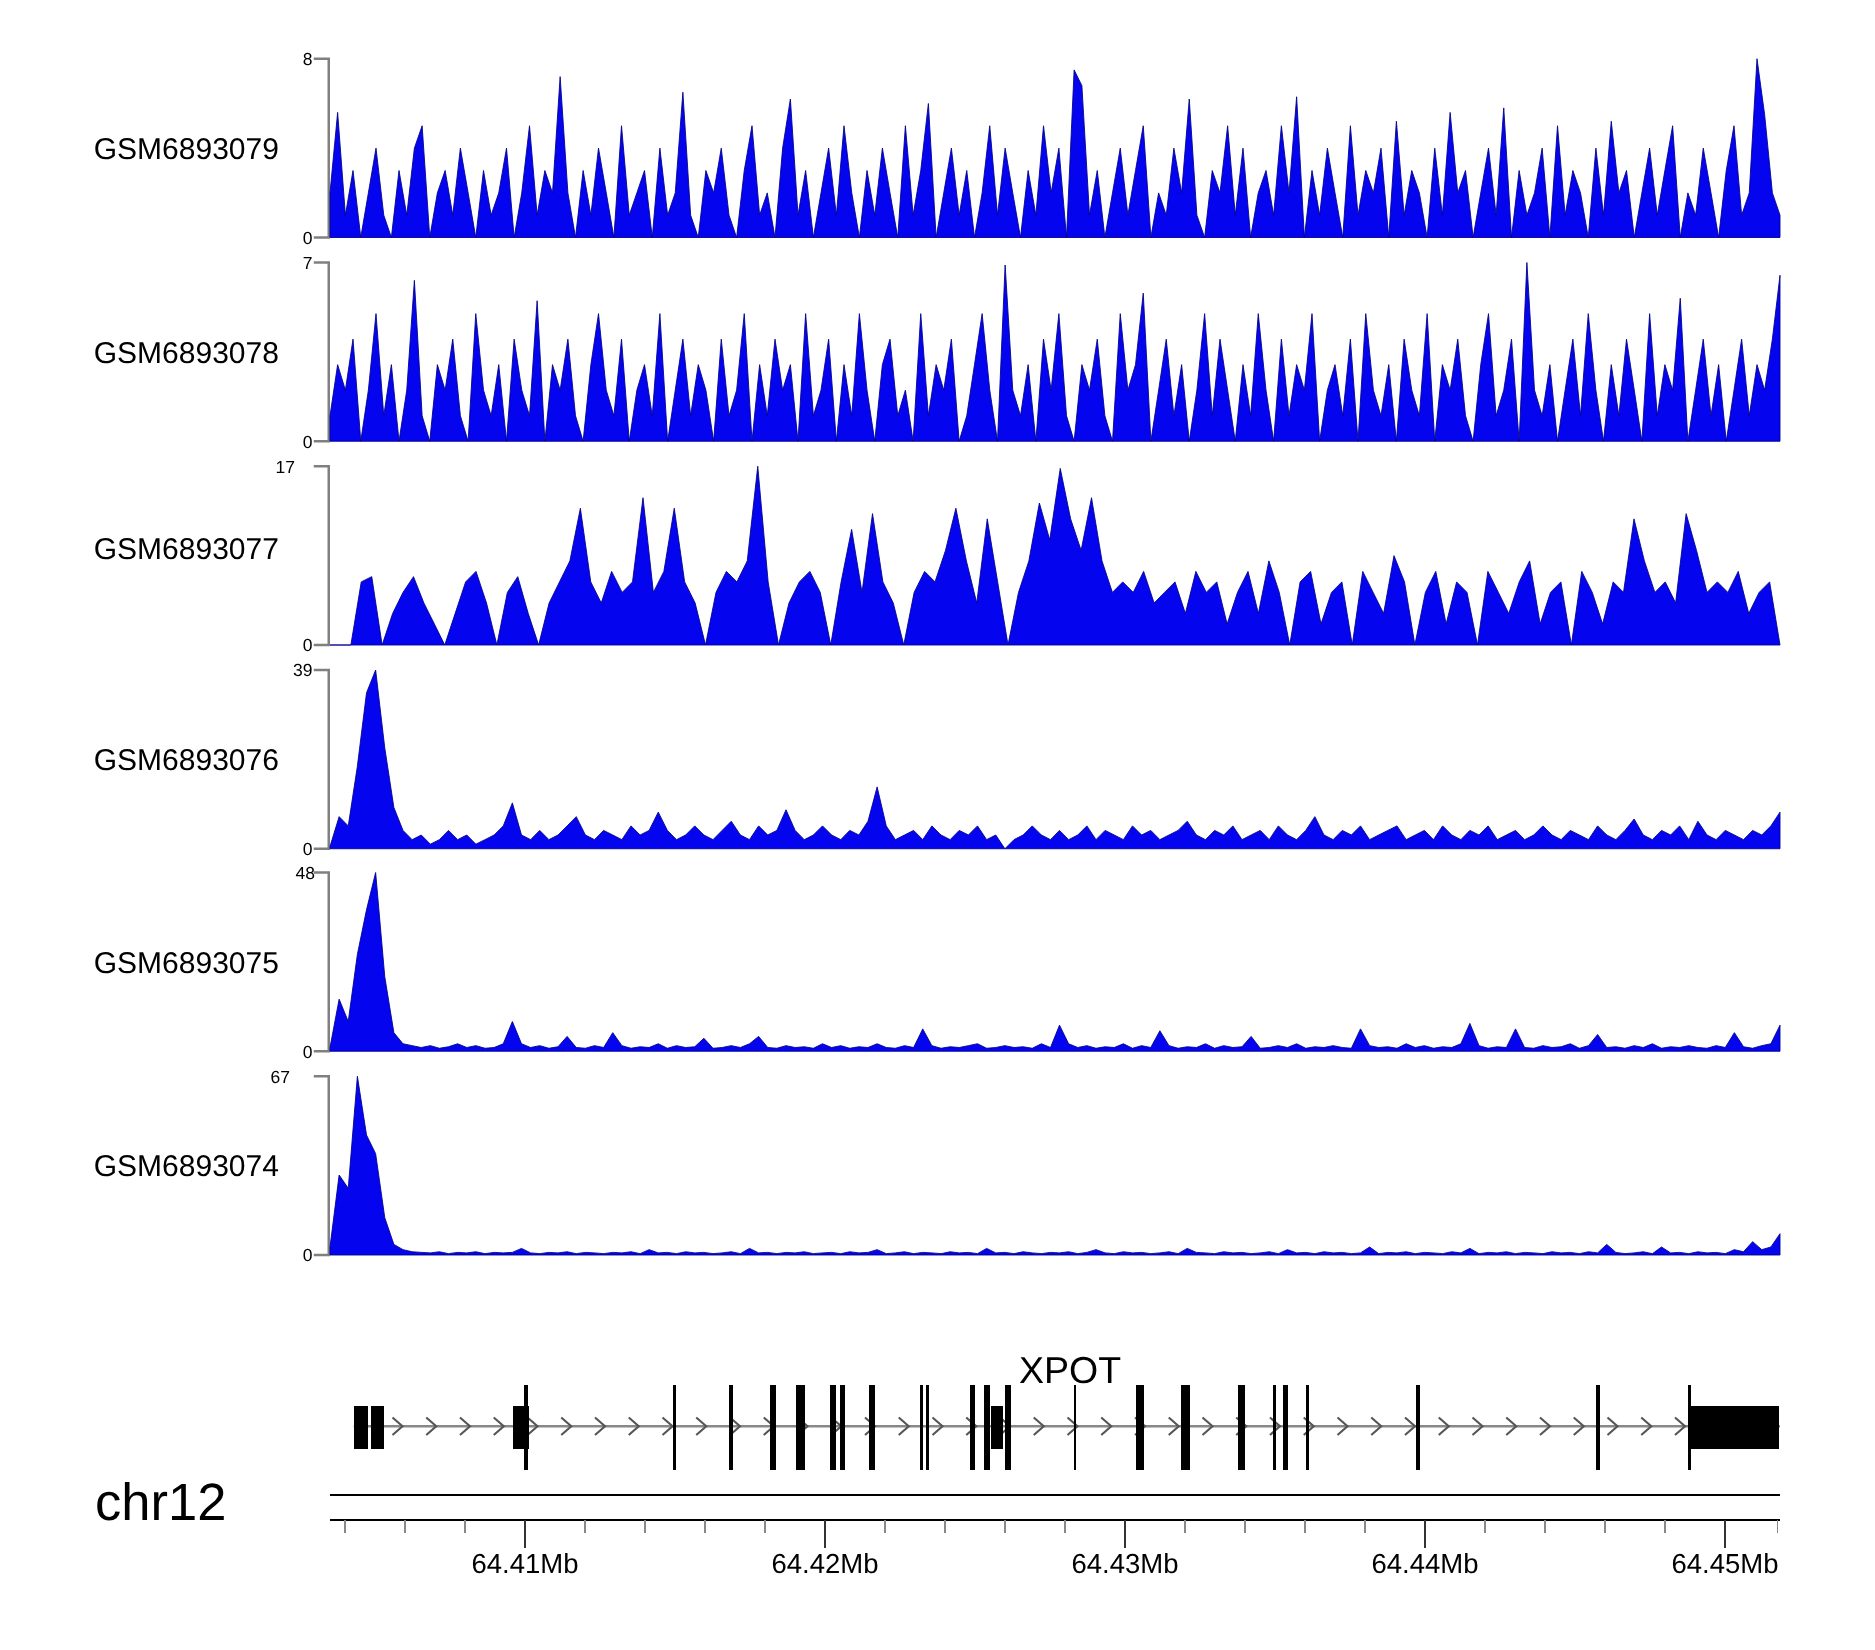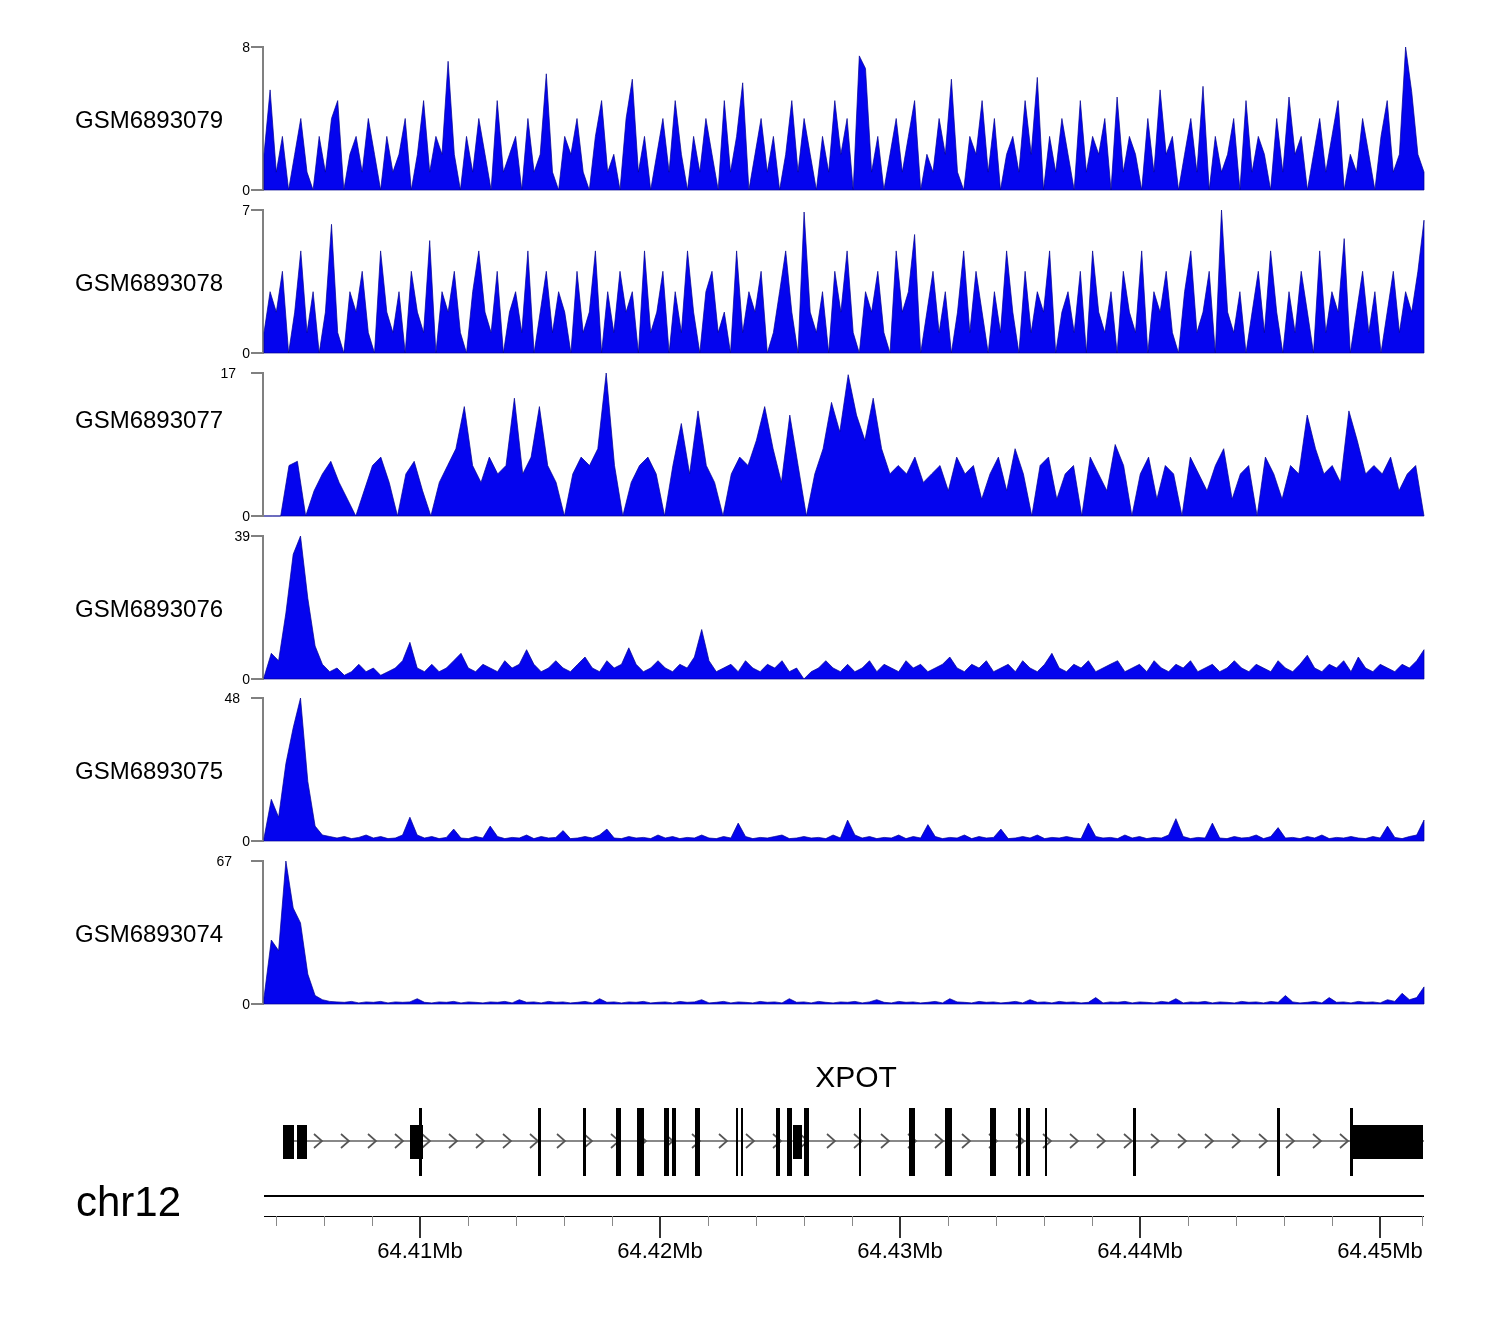--- a/index.html
+++ b/index.html
@@ -3,21 +3,21 @@
 <meta charset="utf-8">
 <style>
   html,body{margin:0;padding:0;background:#ffffff;}
   .canvas{position:relative;width:1500px;height:1320px;background:#ffffff;overflow:hidden;
           font-family:"Liberation Sans",sans-serif;}
   .gsm-label{position:absolute;font-size:24px;color:#000;white-space:nowrap;}
   .ylab{position:absolute;width:48px;text-align:right;font-size:14px;color:#000;line-height:14px;}
   .bracket-v{position:absolute;width:0;border-left:2px solid #808080;}
   .bracket-h{position:absolute;height:0;border-top:2px solid #808080;width:13px;}
   .area-svg{position:absolute;display:block;}
-  .gene-label{position:absolute;font-size:30px;color:#000;text-align:center;width:140px;}
+  .gene-label{position:absolute;font-size:30px;color:#000;text-align:center;width:140px;margin-top:20px;}
   .chrom-label{position:absolute;font-size:42px;color:#000;}
   svg{overflow:visible;}
 </style>
 </head>
 <body>
 
 <div class="canvas">
   <div id="tracks-layer">
       <div class="gsm-label" style="left: 75px; top: 105.5px;">GSM6893079</div>
       <div class="ylab" style="left: 202px; top: 40px;">8</div>
@@ -30,40 +30,40 @@
       </svg>
       <div class="gsm-label" style="left: 75px; top: 268.5px;">GSM6893078</div>
       <div class="ylab" style="left: 202px; top: 203px;">7</div>
       <div class="ylab" style="left: 202px; top: 346px;">0</div>
       <div class="bracket-v" style="left: 262px; top: 210px; height: 143px; border-left-color: rgb(128, 128, 128);"></div>
       <div class="bracket-h" style="left: 251px; top: 209px; border-top-color: rgb(128, 128, 128);"></div>
       <div class="bracket-h" style="left: 251px; top: 352px; border-top-color: rgb(128, 128, 128);"></div>
       <svg width="1160" height="143" viewBox="0 0 1160 143" preserveAspectRatio="none" class="area-svg" style="left: 264px; top: 210px;">
         <path d="M0,143 L0.0,122.6 L6.1,81.7 L12.3,102.1 L18.4,61.3 L24.6,143.0 L30.7,102.1 L36.8,40.9 L43.0,122.6 L49.1,81.7 L55.2,143.0 L61.4,102.1 L67.5,14.3 L73.7,122.6 L79.8,143.0 L85.9,81.7 L92.1,102.1 L98.2,61.3 L104.3,122.6 L110.5,143.0 L116.6,40.9 L122.8,102.1 L128.9,122.6 L135.0,81.7 L141.2,143.0 L147.3,61.3 L153.4,102.1 L159.6,122.6 L165.7,30.6 L171.9,143.0 L178.0,81.7 L184.1,102.1 L190.3,61.3 L196.4,122.6 L202.5,143.0 L208.7,81.7 L214.8,40.9 L221.0,102.1 L227.1,122.6 L233.2,61.3 L239.4,143.0 L245.5,102.1 L251.6,81.7 L257.8,122.6 L263.9,40.9 L270.1,143.0 L276.2,102.1 L282.3,61.3 L288.5,122.6 L294.6,81.7 L300.7,102.1 L306.9,143.0 L313.0,61.3 L319.2,122.6 L325.3,102.1 L331.4,40.9 L337.6,143.0 L343.7,81.7 L349.8,122.6 L356.0,61.3 L362.1,102.1 L368.3,81.7 L374.4,143.0 L380.5,40.9 L386.7,122.6 L392.8,102.1 L398.9,61.3 L405.1,143.0 L411.2,81.7 L417.4,122.6 L423.5,40.9 L429.6,102.1 L435.8,143.0 L441.9,81.7 L448.0,61.3 L454.2,122.6 L460.3,102.1 L466.5,143.0 L472.6,40.9 L478.7,122.6 L484.9,81.7 L491.0,102.1 L497.1,61.3 L503.3,143.0 L509.4,122.6 L515.6,81.7 L521.7,40.9 L527.8,102.1 L534.0,143.0 L540.1,2.0 L546.2,102.1 L552.4,122.6 L558.5,81.7 L564.7,143.0 L570.8,61.3 L576.9,102.1 L583.1,40.9 L589.2,122.6 L595.3,143.0 L601.5,81.7 L607.6,102.1 L613.8,61.3 L619.9,122.6 L626.0,143.0 L632.2,40.9 L638.3,102.1 L644.4,81.7 L650.6,24.5 L656.7,143.0 L662.9,102.1 L669.0,61.3 L675.1,122.6 L681.3,81.7 L687.4,143.0 L693.5,102.1 L699.7,40.9 L705.8,122.6 L712.0,61.3 L718.1,102.1 L724.2,143.0 L730.4,81.7 L736.5,122.6 L742.6,40.9 L748.8,102.1 L754.9,143.0 L761.1,61.3 L767.2,122.6 L773.3,81.7 L779.5,102.1 L785.6,40.9 L791.7,143.0 L797.9,102.1 L804.0,81.7 L810.2,122.6 L816.3,61.3 L822.4,143.0 L828.6,40.9 L834.7,102.1 L840.8,122.6 L847.0,81.7 L853.1,143.0 L859.3,61.3 L865.4,102.1 L871.5,122.6 L877.7,40.9 L883.8,143.0 L889.9,81.7 L896.1,102.1 L902.2,61.3 L908.4,122.6 L914.5,143.0 L920.6,81.7 L926.8,40.9 L932.9,122.6 L939.0,102.1 L945.2,61.3 L951.3,143.0 L957.5,0.0 L963.6,102.1 L969.7,122.6 L975.9,81.7 L982.0,143.0 L988.1,102.1 L994.3,61.3 L1000.4,122.6 L1006.6,40.9 L1012.7,102.1 L1018.8,143.0 L1025.0,81.7 L1031.1,122.6 L1037.2,61.3 L1043.4,102.1 L1049.5,143.0 L1055.7,40.9 L1061.8,122.6 L1067.9,81.7 L1074.1,102.1 L1080.2,28.6 L1086.3,143.0 L1092.5,102.1 L1098.6,61.3 L1104.8,122.6 L1110.9,81.7 L1117.0,143.0 L1123.2,102.1 L1129.3,61.3 L1135.4,122.6 L1141.6,81.7 L1147.7,102.1 L1153.9,61.3 L1160.0,10.2 L1160,143 Z" fill="#0404EE" stroke="#000090" stroke-width="0.7"></path>
       </svg>
-      <div class="gsm-label" style="left: 75px; top: 406px;">GSM6893077</div>
+      <div class="gsm-label" style="left: 75px; top: 426px;">GSM6893077</div>
       <div class="ylab" style="left: 188px; top: 366px;">17</div>
       <div class="ylab" style="left: 202px; top: 509px;">0</div>
       <div class="bracket-v" style="left: 262px; top: 373px; height: 143px; border-left-color: rgb(128, 128, 128);"></div>
       <div class="bracket-h" style="left: 251px; top: 372px; border-top-color: rgb(128, 128, 128);"></div>
       <div class="bracket-h" style="left: 251px; top: 515px; border-top-color: rgb(128, 128, 128);"></div>
       <svg width="1160" height="143" viewBox="0 0 1160 143" preserveAspectRatio="none" class="area-svg" style="left: 264px; top: 373px;">
         <path d="M0,143 L0.0,143.0 L8.3,143.0 L16.7,143.0 L25.0,92.5 L33.4,88.3 L41.7,143.0 L50.1,117.8 L58.4,100.9 L66.8,88.3 L75.1,109.4 L83.5,126.2 L91.8,143.0 L100.1,117.8 L108.5,92.5 L116.8,84.1 L125.2,109.4 L133.5,143.0 L141.9,100.9 L150.2,88.3 L158.6,117.8 L166.9,143.0 L175.3,109.4 L183.6,92.5 L191.9,75.7 L200.3,33.6 L208.6,92.5 L217.0,109.4 L225.3,84.1 L233.7,100.9 L242.0,92.5 L250.4,25.2 L258.7,100.9 L267.1,84.1 L275.4,33.6 L283.7,92.5 L292.1,109.4 L300.4,143.0 L308.8,100.9 L317.1,84.1 L325.5,92.5 L333.8,75.7 L342.2,0.0 L350.5,92.5 L358.8,143.0 L367.2,109.4 L375.5,92.5 L383.9,84.1 L392.2,100.9 L400.6,143.0 L408.9,92.5 L417.3,50.5 L425.6,100.9 L434.0,37.9 L442.3,92.5 L450.6,109.4 L459.0,143.0 L467.3,100.9 L475.7,84.1 L484.0,92.5 L492.4,67.3 L500.7,33.6 L509.1,75.7 L517.4,109.4 L525.8,42.1 L534.1,92.5 L542.4,143.0 L550.8,100.9 L559.1,75.7 L567.5,29.4 L575.8,58.9 L584.2,1.7 L592.5,42.1 L600.9,67.3 L609.2,25.2 L617.6,75.7 L625.9,100.9 L634.2,92.5 L642.6,100.9 L650.9,84.1 L659.3,109.4 L667.6,100.9 L676.0,92.5 L684.3,117.8 L692.7,84.1 L701.0,100.9 L709.4,92.5 L717.7,126.2 L726.0,100.9 L734.4,84.1 L742.7,117.8 L751.1,75.7 L759.4,100.9 L767.8,143.0 L776.1,92.5 L784.5,84.1 L792.8,126.2 L801.2,100.9 L809.5,92.5 L817.8,143.0 L826.2,84.1 L834.5,100.9 L842.9,117.8 L851.2,71.5 L859.6,92.5 L867.9,143.0 L876.3,100.9 L884.6,84.1 L892.9,126.2 L901.3,92.5 L909.6,100.9 L918.0,143.0 L926.3,84.1 L934.7,100.9 L943.0,117.8 L951.4,92.5 L959.7,75.7 L968.1,126.2 L976.4,100.9 L984.7,92.5 L993.1,143.0 L1001.4,84.1 L1009.8,100.9 L1018.1,126.2 L1026.5,92.5 L1034.8,100.9 L1043.2,42.1 L1051.5,75.7 L1059.9,100.9 L1068.2,92.5 L1076.5,109.4 L1084.9,37.9 L1093.2,67.3 L1101.6,100.9 L1109.9,92.5 L1118.3,100.9 L1126.6,84.1 L1135.0,117.8 L1143.3,100.9 L1151.7,92.5 L1160.0,143.0 L1160,143 Z" fill="#0404EE" stroke="#000090" stroke-width="0.7"></path>
       </svg>
       <div class="gsm-label" style="left: 75px; top: 594.5px;">GSM6893076</div>
       <div class="ylab" style="left: 202px; top: 529px; text-align: right;">39</div>
       <div class="ylab" style="left: 202px; top: 672px;">0</div>
       <div class="bracket-v" style="left: 262px; top: 536px; height: 143px; border-left-color: rgb(128, 128, 128);"></div>
       <div class="bracket-h" style="left: 251px; top: 535px; border-top-color: rgb(128, 128, 128);"></div>
       <div class="bracket-h" style="left: 251px; top: 678px; border-top-color: rgb(128, 128, 128);"></div>
       <svg width="1160" height="143" viewBox="0 0 1160 143" preserveAspectRatio="none" class="area-svg" style="left: 264px; top: 536px;">
         <path d="M0,143 L0.0,141.2 L7.3,117.3 L14.6,124.7 L21.9,77.0 L29.2,18.3 L36.5,0.0 L43.8,62.3 L51.1,110.0 L58.4,128.3 L65.7,135.7 L73.0,132.0 L80.3,139.3 L87.5,135.7 L94.8,128.3 L102.1,135.7 L109.4,132.0 L116.7,139.3 L124.0,135.7 L131.3,132.0 L138.6,124.7 L145.9,106.3 L153.2,132.0 L160.5,135.7 L167.8,128.3 L175.1,135.7 L182.4,132.0 L189.7,124.7 L197.0,117.3 L204.3,132.0 L211.6,135.7 L218.9,128.3 L226.2,132.0 L233.5,135.7 L240.8,124.7 L248.1,132.0 L255.3,128.3 L262.6,113.7 L269.9,128.3 L277.2,135.7 L284.5,132.0 L291.8,124.7 L299.1,132.0 L306.4,135.7 L313.7,128.3 L321.0,121.0 L328.3,132.0 L335.6,135.7 L342.9,124.7 L350.2,132.0 L357.5,128.3 L364.8,111.8 L372.1,128.3 L379.4,135.7 L386.7,132.0 L394.0,124.7 L401.3,132.0 L408.6,135.7 L415.8,128.3 L423.1,132.0 L430.4,121.0 L437.7,93.5 L445.0,124.7 L452.3,135.7 L459.6,132.0 L466.9,128.3 L474.2,135.7 L481.5,124.7 L488.8,132.0 L496.1,135.7 L503.4,128.3 L510.7,132.0 L518.0,124.7 L525.3,135.7 L532.6,132.0 L539.9,143.0 L547.2,135.7 L554.5,132.0 L561.8,124.7 L569.1,132.0 L576.4,135.7 L583.6,128.3 L590.9,135.7 L598.2,132.0 L605.5,124.7 L612.8,135.7 L620.1,128.3 L627.4,132.0 L634.7,135.7 L642.0,124.7 L649.3,132.0 L656.6,128.3 L663.9,135.7 L671.2,132.0 L678.5,128.3 L685.8,121.0 L693.1,132.0 L700.4,135.7 L707.7,128.3 L715.0,132.0 L722.3,124.7 L729.6,135.7 L736.9,132.0 L744.2,128.3 L751.4,135.7 L758.7,124.7 L766.0,132.0 L773.3,135.7 L780.6,128.3 L787.9,117.3 L795.2,132.0 L802.5,135.7 L809.8,128.3 L817.1,132.0 L824.4,124.7 L831.7,135.7 L839.0,132.0 L846.3,128.3 L853.6,124.7 L860.9,135.7 L868.2,132.0 L875.5,128.3 L882.8,135.7 L890.1,124.7 L897.4,132.0 L904.7,135.7 L911.9,128.3 L919.2,132.0 L926.5,124.7 L933.8,135.7 L941.1,132.0 L948.4,128.3 L955.7,135.7 L963.0,132.0 L970.3,124.7 L977.6,132.0 L984.9,135.7 L992.2,128.3 L999.5,132.0 L1006.8,135.7 L1014.1,124.7 L1021.4,132.0 L1028.7,135.7 L1036.0,128.3 L1043.3,119.2 L1050.6,132.0 L1057.9,135.7 L1065.2,128.3 L1072.5,132.0 L1079.7,124.7 L1087.0,135.7 L1094.3,121.0 L1101.6,132.0 L1108.9,135.7 L1116.2,128.3 L1123.5,132.0 L1130.8,135.7 L1138.1,128.3 L1145.4,132.0 L1152.7,124.7 L1160.0,113.7 L1160,143 Z" fill="#0404EE" stroke="#000090" stroke-width="0.7"></path>
       </svg>
       <div class="gsm-label" style="left: 75px; top: 756.5px;">GSM6893075</div>
-      <div class="ylab" style="left: 192px; top: 691px;">48</div>
+      <div class="ylab" style="left: 204px; top: 691px;">48</div>
       <div class="ylab" style="left: 202px; top: 834px;">0</div>
       <div class="bracket-v" style="left: 262px; top: 698px; height: 143px; border-left-color: rgb(128, 128, 128);"></div>
       <div class="bracket-h" style="left: 251px; top: 697px; border-top-color: rgb(128, 128, 128);"></div>
       <div class="bracket-h" style="left: 251px; top: 840px; border-top-color: rgb(128, 128, 128);"></div>
       <svg width="1160" height="143" viewBox="0 0 1160 143" preserveAspectRatio="none" class="area-svg" style="left: 264px; top: 698px;">
         <path d="M0,143 L0.0,140.0 L7.3,101.3 L14.6,119.2 L21.9,65.5 L29.2,29.8 L36.5,0.0 L43.8,83.4 L51.1,128.1 L58.4,137.0 L65.7,138.5 L73.0,140.0 L80.3,138.5 L87.5,140.6 L94.8,139.4 L102.1,137.0 L109.4,140.0 L116.7,138.5 L124.0,140.6 L131.3,140.0 L138.6,137.0 L145.9,119.2 L153.2,137.0 L160.5,140.0 L167.8,138.5 L175.1,140.6 L182.4,139.4 L189.7,131.1 L197.0,140.0 L204.3,140.6 L211.6,138.5 L218.9,140.0 L226.2,128.1 L233.5,138.5 L240.8,140.6 L248.1,139.4 L255.3,140.0 L262.6,137.0 L269.9,140.6 L277.2,138.5 L284.5,140.0 L291.8,139.4 L299.1,132.6 L306.4,140.6 L313.7,140.0 L321.0,138.5 L328.3,140.0 L335.6,137.0 L342.9,131.1 L350.2,140.0 L357.5,140.6 L364.8,138.5 L372.1,140.0 L379.4,139.4 L386.7,140.6 L394.0,137.0 L401.3,140.0 L408.6,138.5 L415.8,140.6 L423.1,139.4 L430.4,140.0 L437.7,137.0 L445.0,140.0 L452.3,140.6 L459.6,138.5 L466.9,140.0 L474.2,125.1 L481.5,138.5 L488.8,140.6 L496.1,139.4 L503.4,140.0 L510.7,138.5 L518.0,137.0 L525.3,140.6 L532.6,140.0 L539.9,138.5 L547.2,140.0 L554.5,139.4 L561.8,140.6 L569.1,137.0 L576.4,140.0 L583.6,122.1 L590.9,137.0 L598.2,140.0 L605.5,138.5 L612.8,140.6 L620.1,139.4 L627.4,140.0 L634.7,137.0 L642.0,140.6 L649.3,138.5 L656.6,140.0 L663.9,126.6 L671.2,138.5 L678.5,140.6 L685.8,139.4 L693.1,140.0 L700.4,137.0 L707.7,140.6 L715.0,138.5 L722.3,140.0 L729.6,139.4 L736.9,131.1 L744.2,140.6 L751.4,140.0 L758.7,138.5 L766.0,140.0 L773.3,137.0 L780.6,140.6 L787.9,139.4 L795.2,140.0 L802.5,138.5 L809.8,140.0 L817.1,140.6 L824.4,125.1 L831.7,138.5 L839.0,140.0 L846.3,139.4 L853.6,140.6 L860.9,137.0 L868.2,140.0 L875.5,138.5 L882.8,140.6 L890.1,139.4 L897.4,140.0 L904.7,137.0 L911.9,120.7 L919.2,138.5 L926.5,140.6 L933.8,139.4 L941.1,140.0 L948.4,125.1 L955.7,140.0 L963.0,140.6 L970.3,138.5 L977.6,140.0 L984.9,139.4 L992.2,137.0 L999.5,140.6 L1006.8,138.5 L1014.1,129.6 L1021.4,140.0 L1028.7,139.4 L1036.0,140.6 L1043.3,138.5 L1050.6,140.0 L1057.9,137.0 L1065.2,140.6 L1072.5,139.4 L1079.7,140.0 L1087.0,138.5 L1094.3,140.0 L1101.6,140.6 L1108.9,138.5 L1116.2,140.0 L1123.5,128.1 L1130.8,139.4 L1138.1,140.6 L1145.4,138.5 L1152.7,137.0 L1160.0,122.1 L1160,143 Z" fill="#0404EE" stroke="#000090" stroke-width="0.7"></path>
       </svg>
       <div class="gsm-label" style="left: 75px; top: 919.5px;">GSM6893074</div>
       <div class="ylab" style="left: 184px; top: 854px;">67</div>
       <div class="ylab" style="left: 202px; top: 997px;">0</div>

